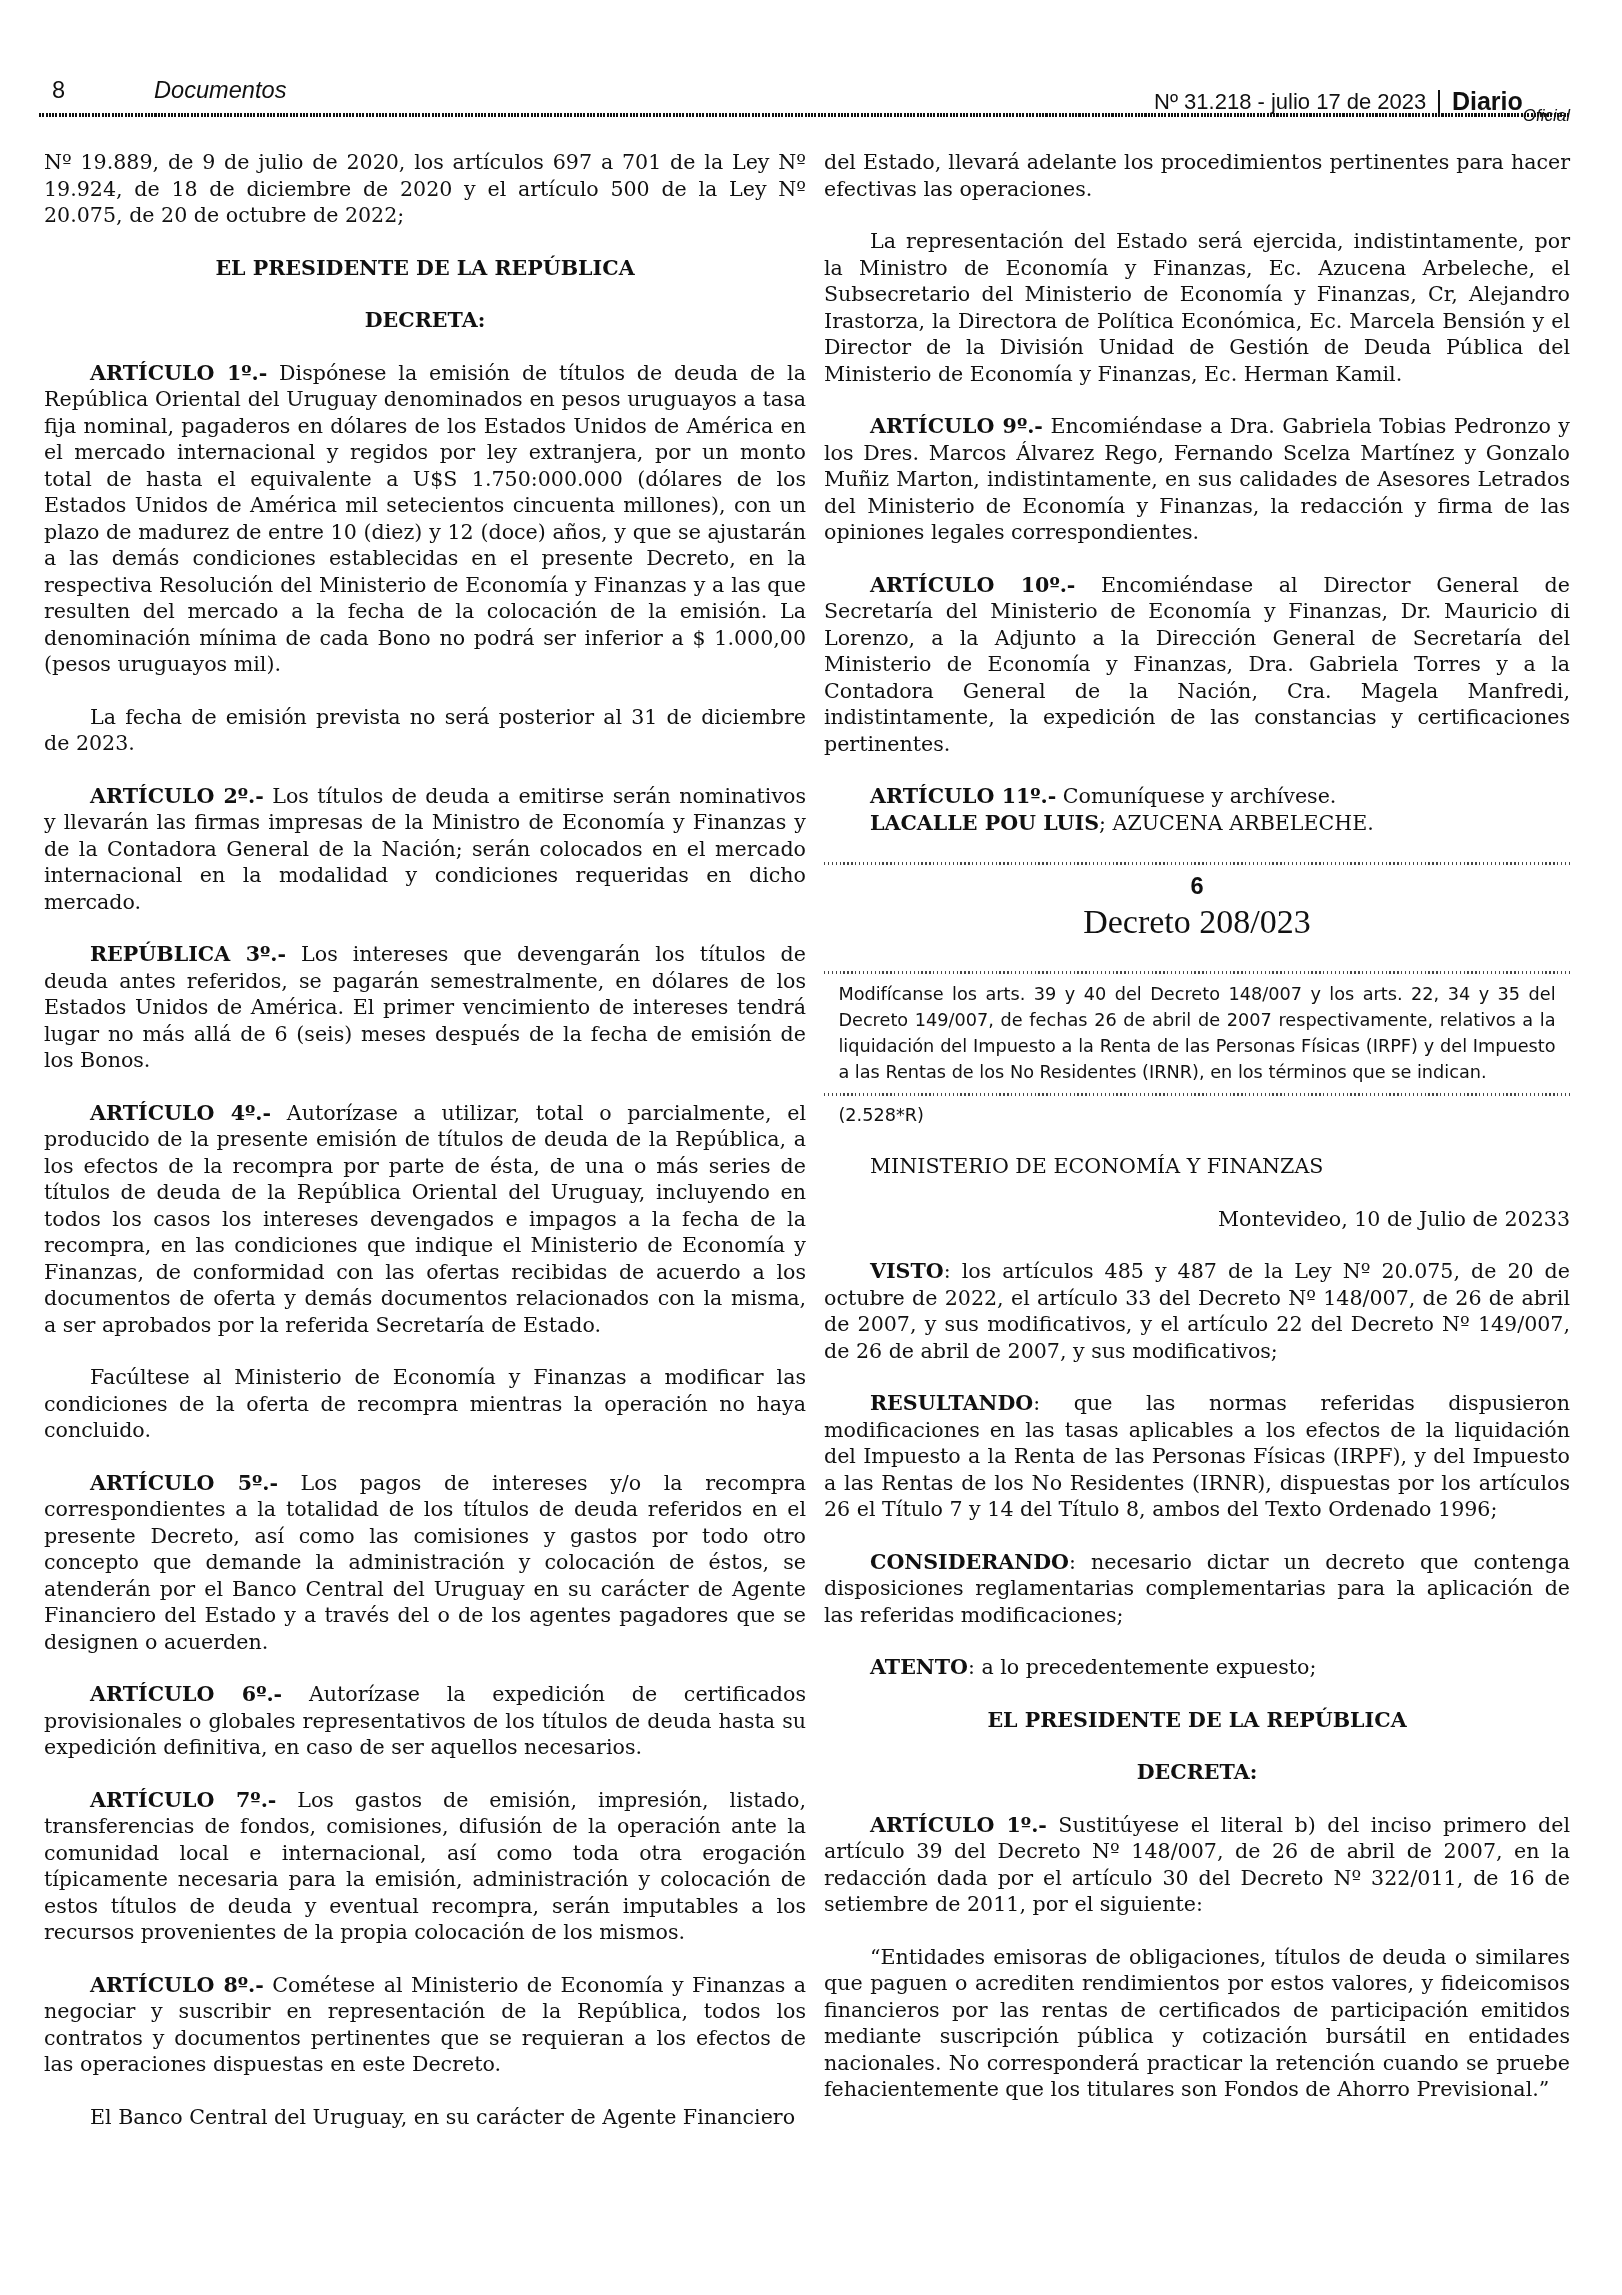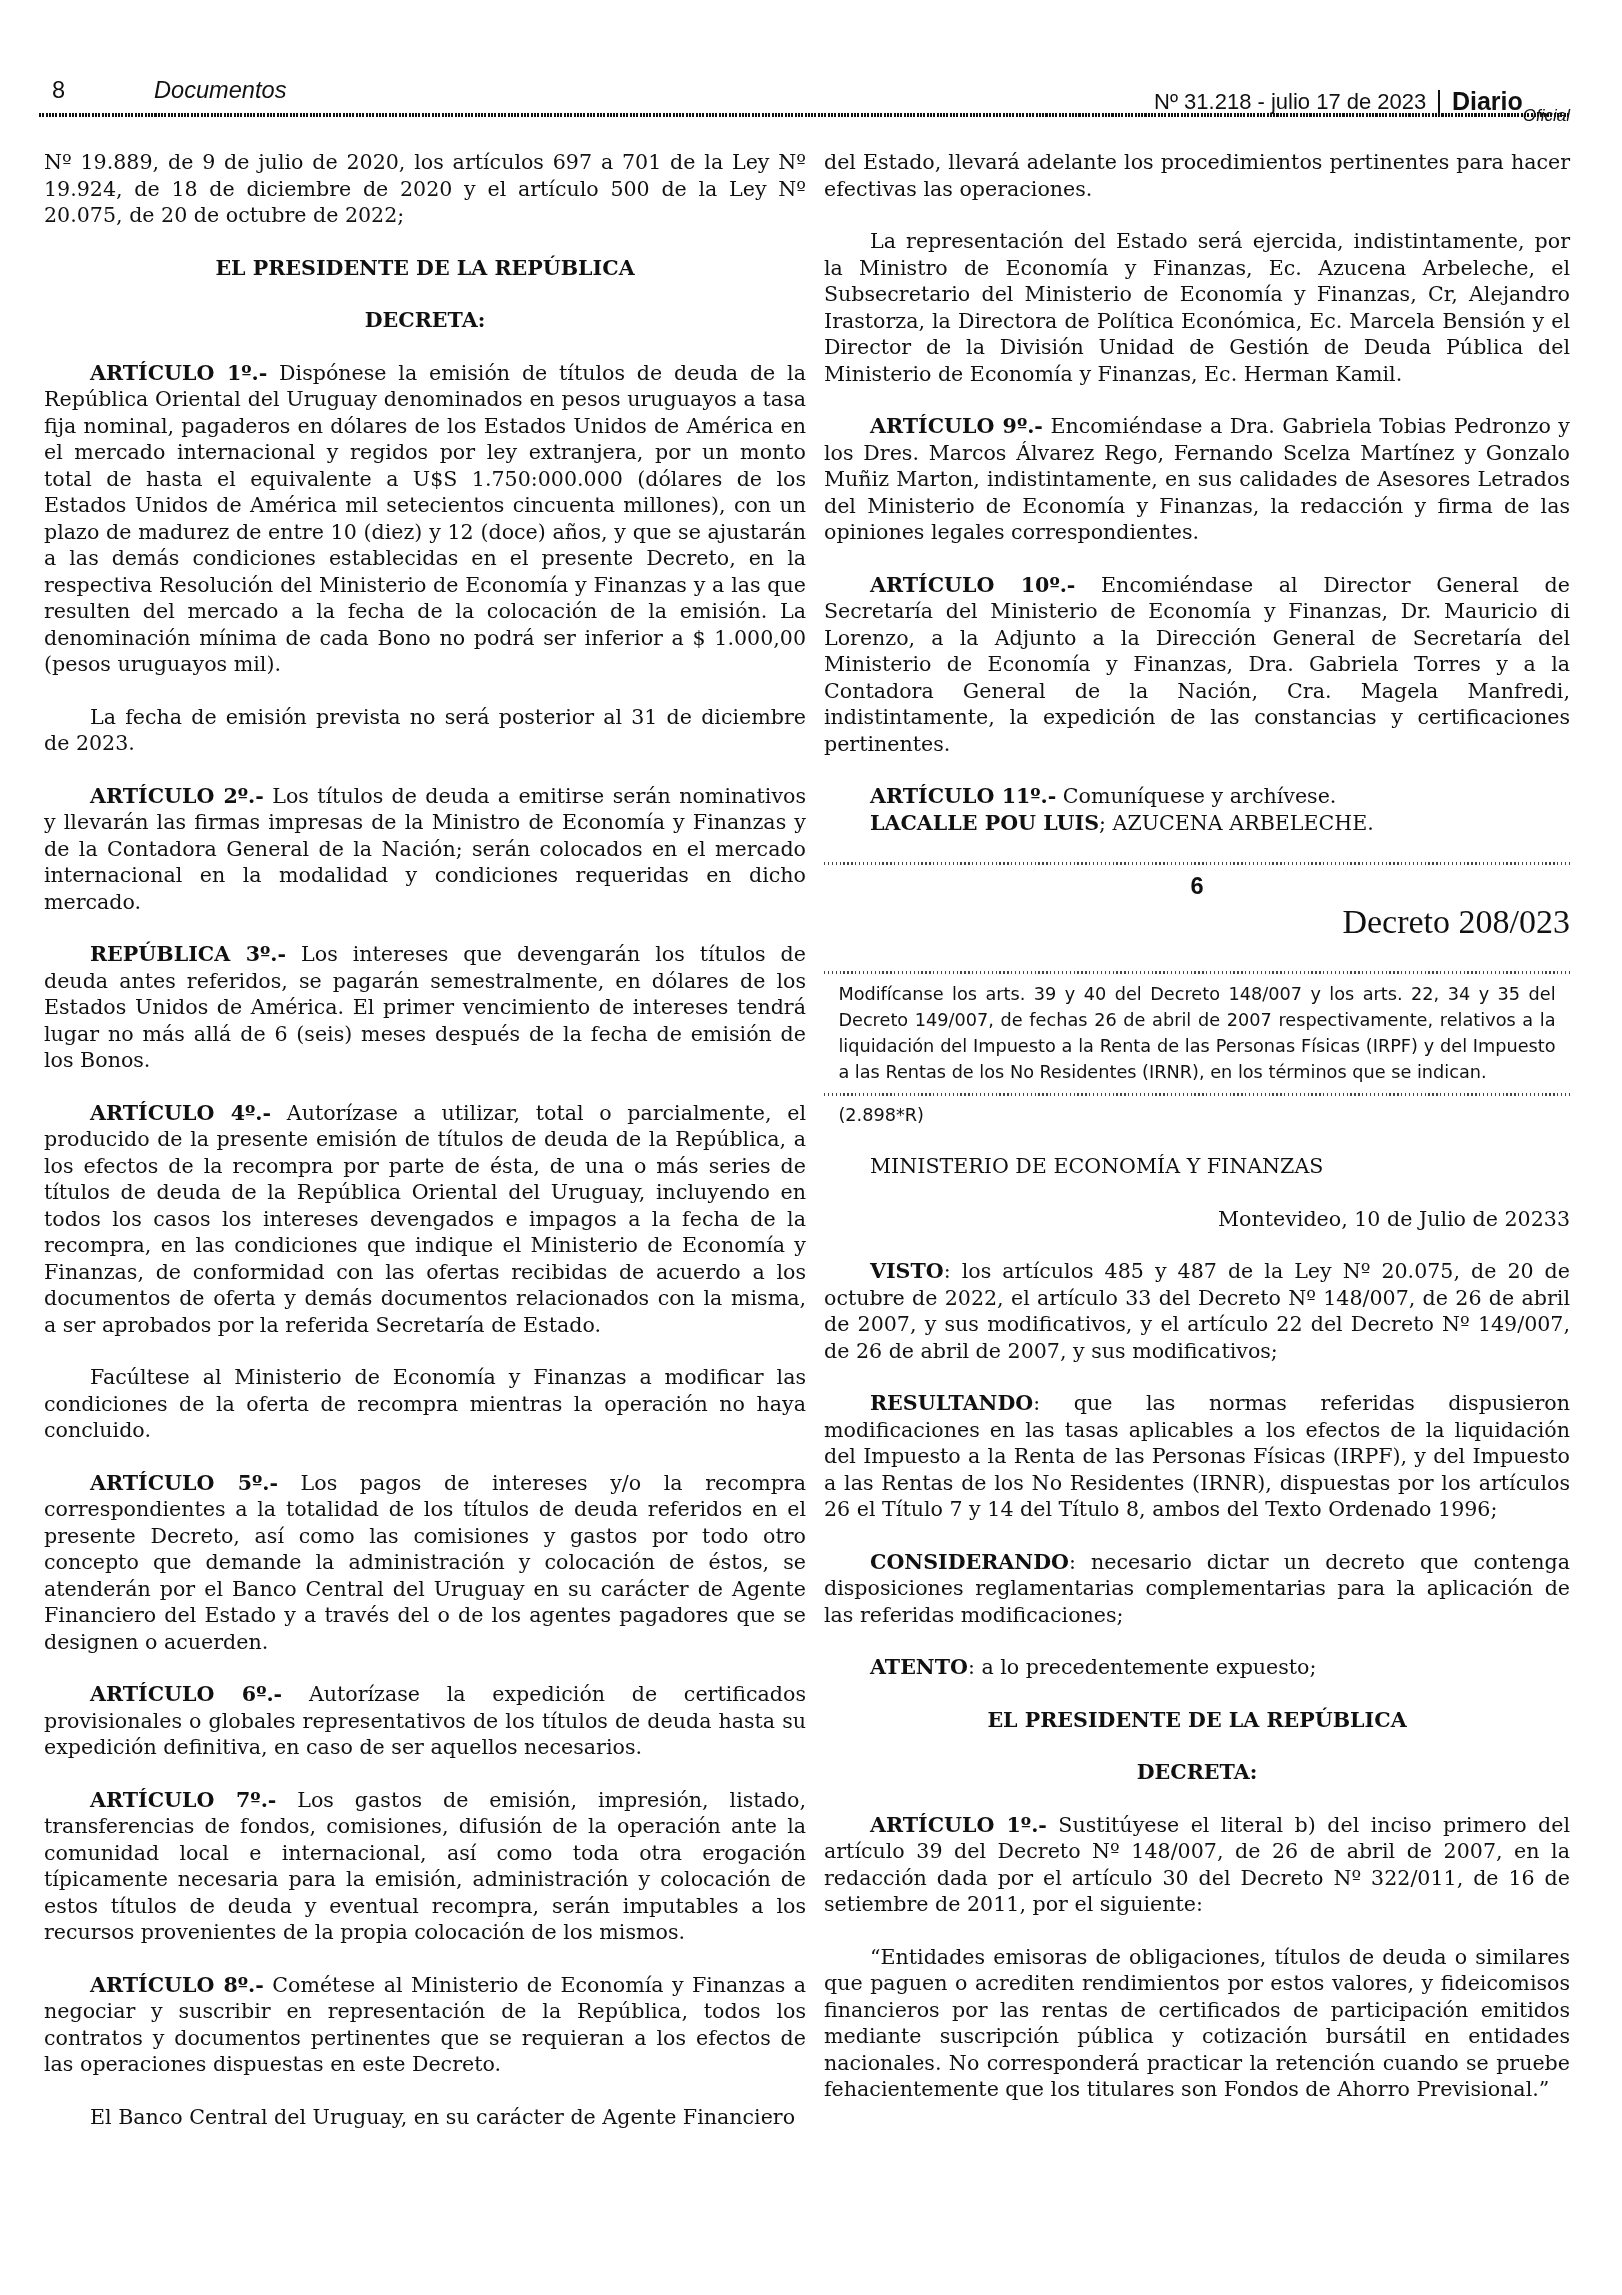--- a/index.html
+++ b/index.html
@@ -16,21 +16,21 @@
   .col { position: absolute; top: 137px; width: 762px; font-family: "DejaVu Serif", serif; font-size: 20.6px; line-height: 26.5px; text-align: justify; }
   .col-left { left: 44px; }
   .col-right { left: 824px; width: 746px; }
   .col p { margin: 0 0 26px 0; text-indent: 46px; }
   .col p.noindent { text-indent: 0; margin-top: 12px; }
   .col .center { text-align: center; text-indent: 0; font-weight: bold; margin-bottom: 26px; }
   .col .lbl { font-weight: bold; }
   .right-align { text-align: right !important; text-indent: 0 !important; }
   .dots { height: 2.6px; margin: 7.9px 0 7.9px 0; background: repeating-linear-gradient(90deg, #444 0 1.3px, transparent 1.3px 3.9px); }
   .decnum { text-align: center; font-family: "Liberation Sans", sans-serif; font-weight: bold; font-size: 23.6px; line-height: 29px; margin-top: 6.5px; }
-  .dectitle { text-align: right; font-family: "Liberation Serif", serif; font-size: 34px; line-height: 42px; margin-bottom: 27.5px; }
+  .dectitle { text-align: center; font-family: "Liberation Serif", serif; font-size: 34px; line-height: 42px; margin-bottom: 27.5px; }
   .summary { font-family: "DejaVu Sans", sans-serif; font-size: 17.7px; line-height: 26px; padding: 0 14.4px 0 14.4px; text-align: justify; }
   .ref { font-family: "DejaVu Sans", sans-serif; font-size: 17.7px; line-height: 23.6px; padding-left: 14.4px; margin-bottom: 26px; }
   .sig { text-indent: 46px; margin: 0 0 26px 0; }
 </style>
 </head>
 <body>
 
 <div class="header">
   <span class="pgnum">8</span>
   <span class="section">Documentos</span>
@@ -71,21 +71,21 @@
     </div>
   <p style="margin-bottom:0"><span class="lbl">ARTÍCULO 11º.-</span><span> Comuníquese y archívese.</span></p>
   <p class="sig"><span class="lbl">LACALLE POU LUIS</span><span>; AZUCENA ARBELECHE.</span></p>
 
   <div class="dots"></div>
   <div class="decnum">6</div>
   <div class="dectitle">Decreto 208/023</div>
   <div class="dots"></div>
   <div class="summary">Modifícanse los arts. 39 y 40 del Decreto 148/007 y los arts. 22, 34 y 35 del Decreto 149/007, de fechas 26 de abril de 2007 respectivamente, relativos a la liquidación del Impuesto a la Renta de las Personas Físicas (IRPF) y del Impuesto a las Rentas de los No Residentes (IRNR), en los términos que se indican.</div>
   <div class="dots"></div>
-  <div class="ref">(2.898*R)</div>
+  <div class="ref">(2.528*R)</div>
 
   <p>MINISTERIO DE ECONOMÍA Y FINANZAS</p>
   <p class="right-align">Montevideo, 10 de Julio de 20233</p>
   <p><span class="lbl">VISTO</span><span>: los artículos 485 y 487 de la Ley Nº 20.075, de 20 de octubre de 2022, el artículo 33 del Decreto Nº 148/007, de 26 de abril de 2007, y sus modificativos, y el artículo 22 del Decreto Nº 149/007, de 26 de abril de 2007, y sus modificativos;</span></p>
   <p><span class="lbl">RESULTANDO</span><span>: que las normas referidas dispusieron modificaciones en las tasas aplicables a los efectos de la liquidación del Impuesto a la Renta de las Personas Físicas (IRPF), y del Impuesto a las Rentas de los No Residentes (IRNR), dispuestas por los artículos 26 el Título 7 y 14 del Título 8, ambos del Texto Ordenado 1996;</span></p>
   <p><span class="lbl">CONSIDERANDO</span><span>: necesario dictar un decreto que contenga disposiciones reglamentarias complementarias para la aplicación de las referidas modificaciones;</span></p>
   <p><span class="lbl">ATENTO</span><span>: a lo precedentemente expuesto;</span></p>
   <div class="center">EL PRESIDENTE DE LA REPÚBLICA</div>
   <div class="center">DECRETA:</div>
   <p><span class="lbl">ARTÍCULO 1º.-</span><span> Sustitúyese el literal b) del inciso primero del artículo 39 del Decreto Nº 148/007, de 26 de abril de 2007, en la redacción dada por el artículo 30 del Decreto Nº 322/011, de 16 de setiembre de 2011, por el siguiente:</span></p>

